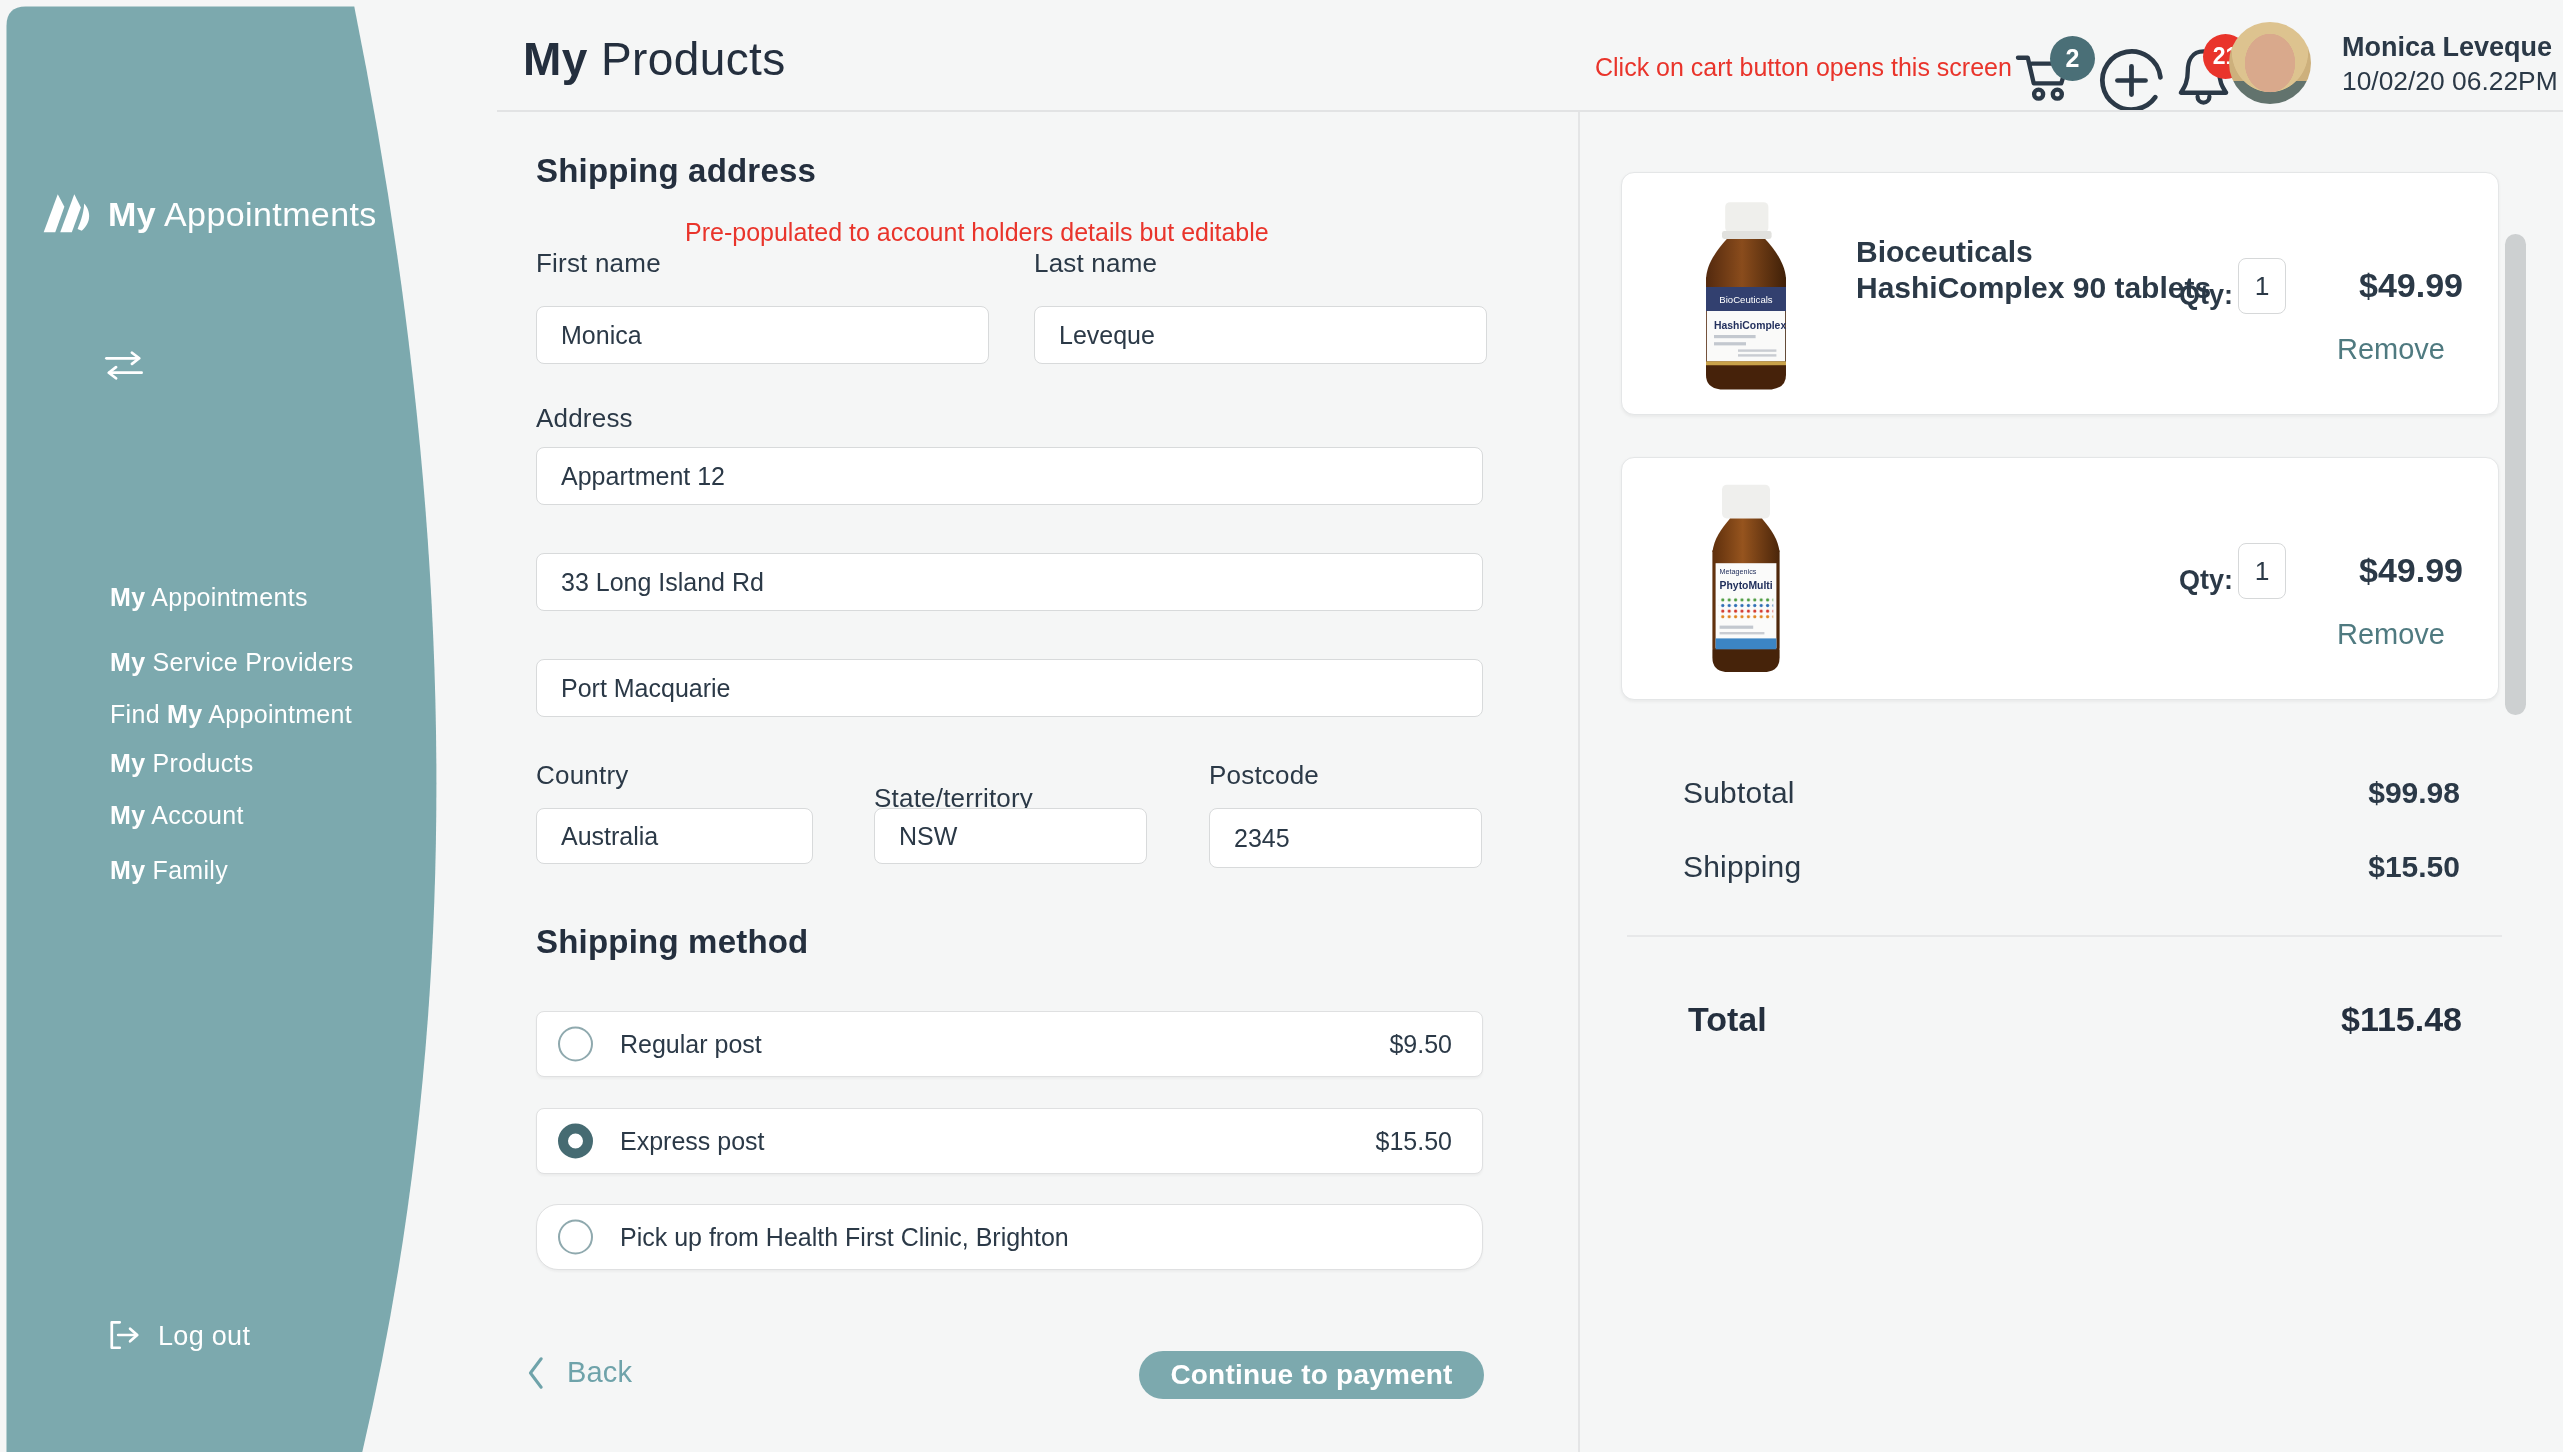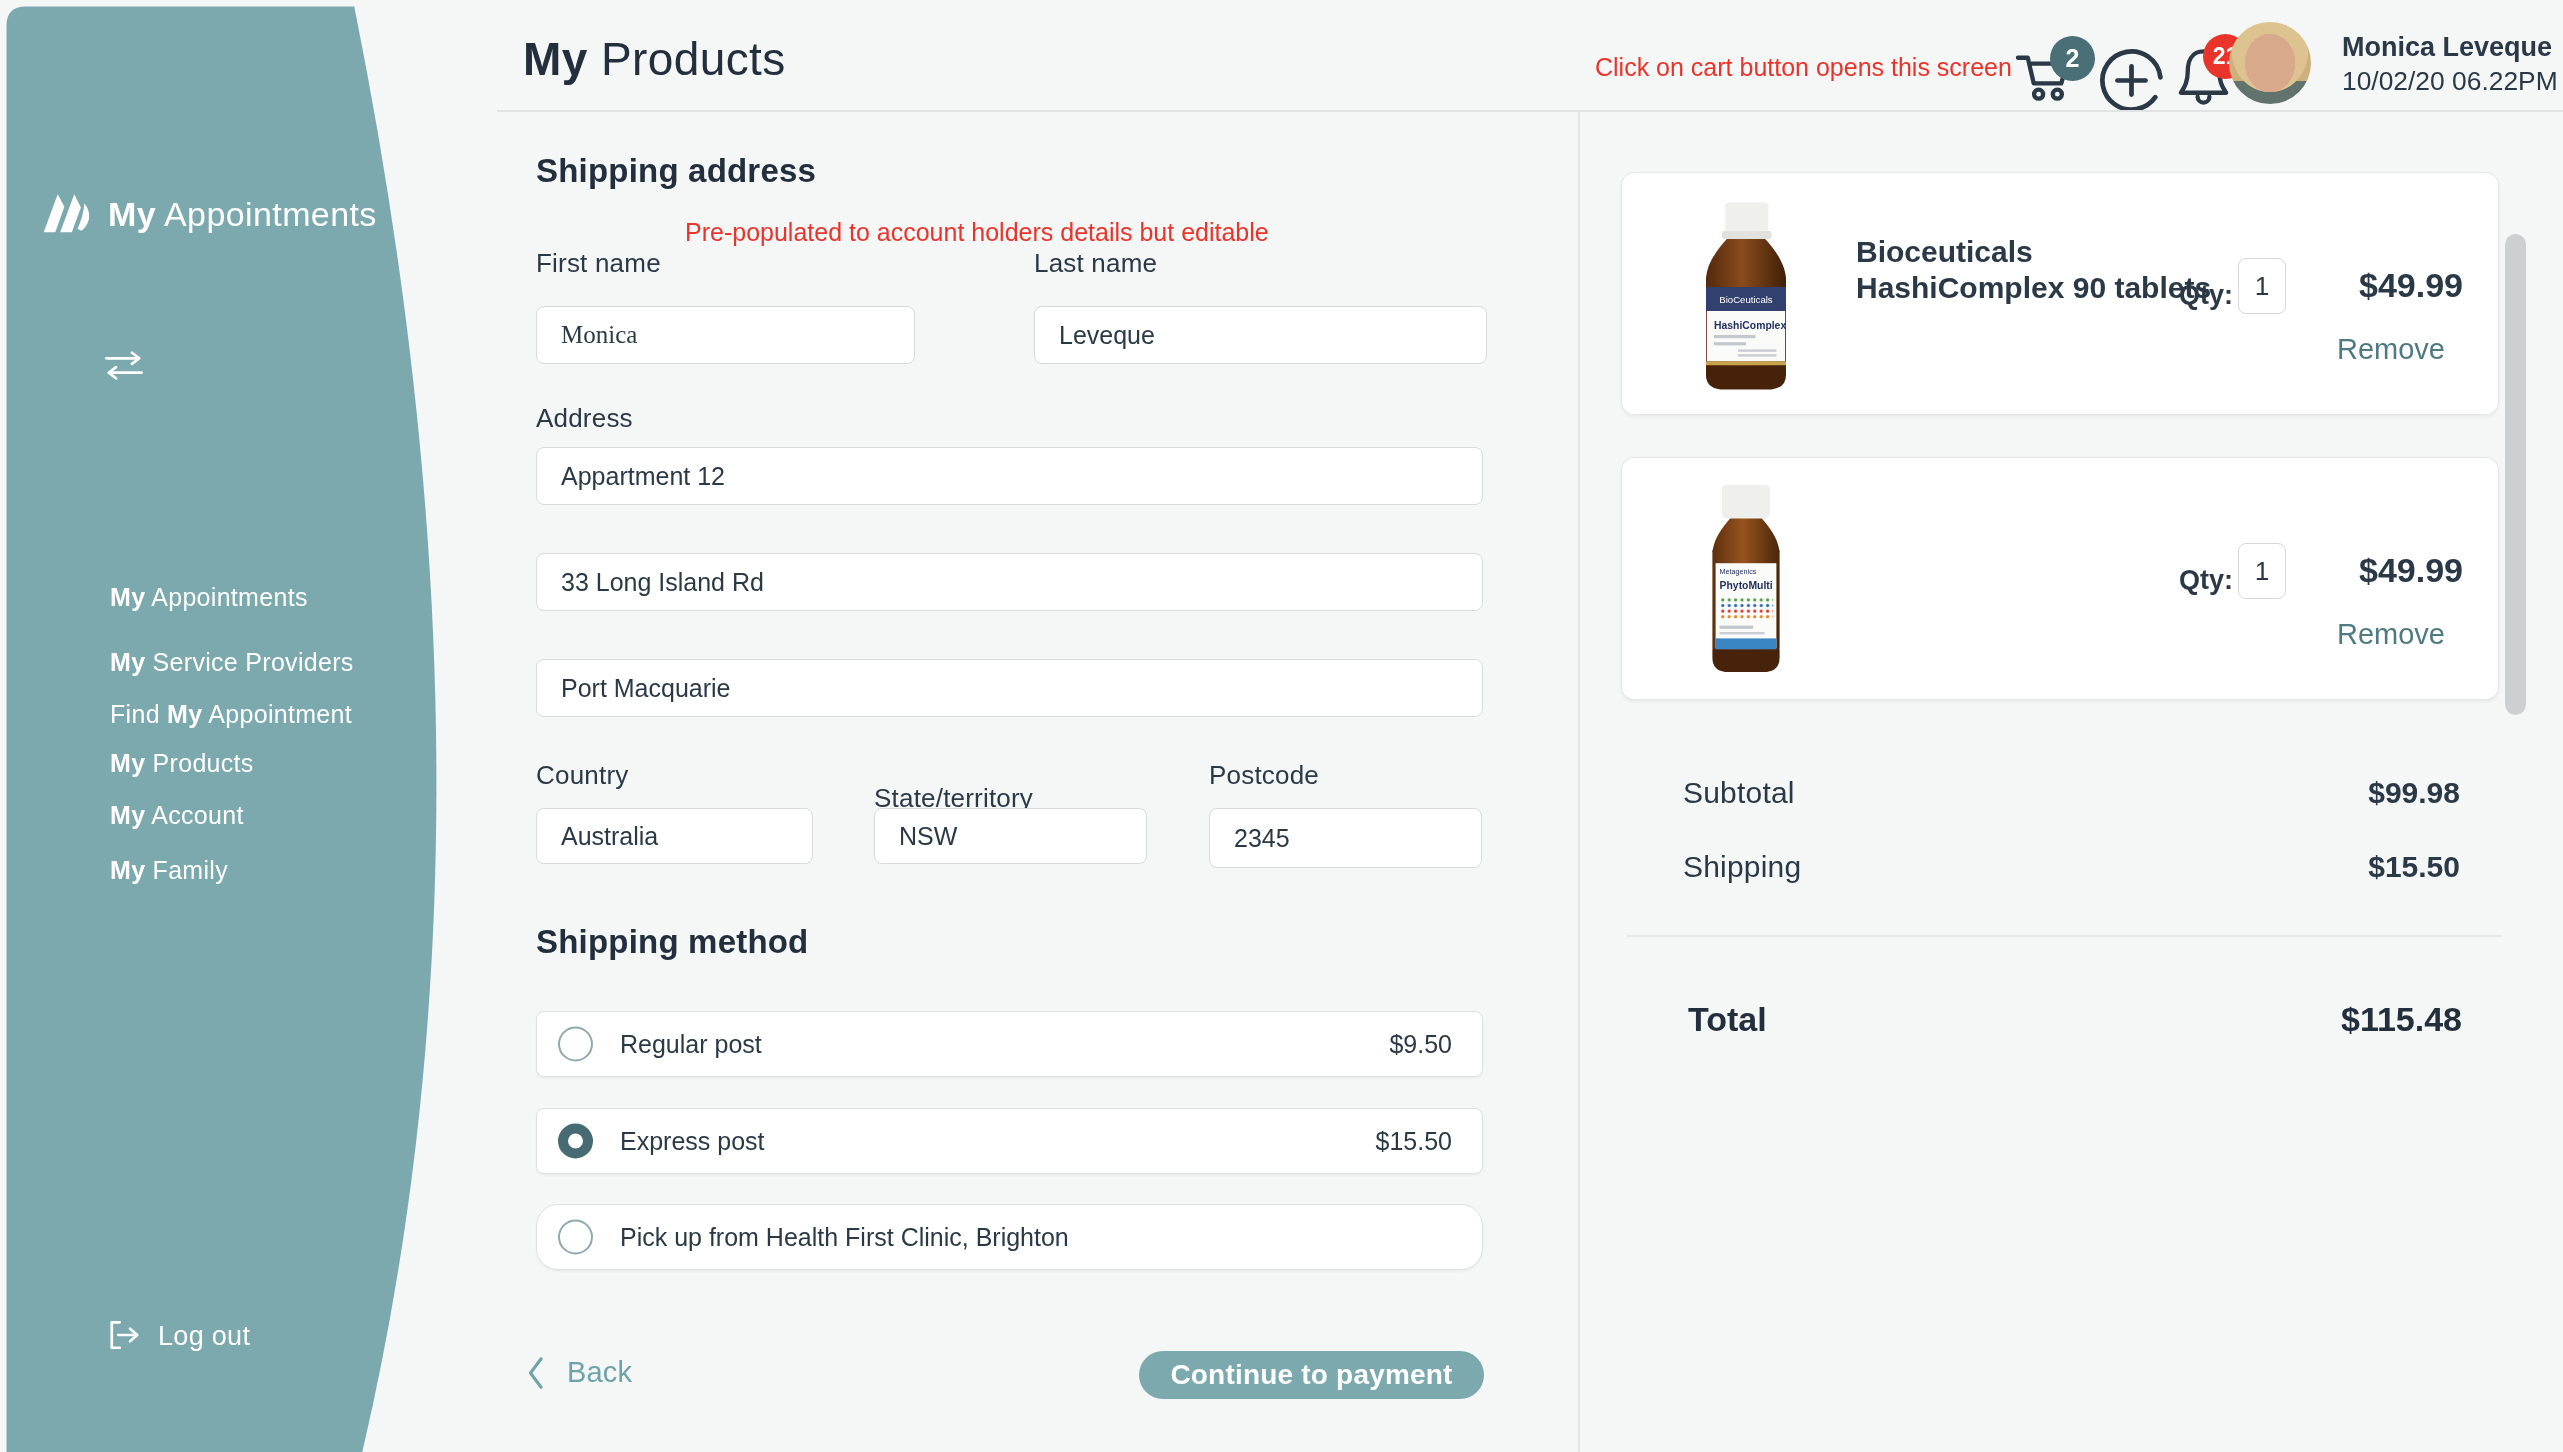--- a/index.html
+++ b/index.html
@@ -153,21 +153,21 @@
 <div class="abs user-date">10/02/20 06.22PM</div>
 
 <div class="abs hdr-line"></div>
 <div class="abs v-divider"></div>
 
 <div class="abs h2" style="left:536px;top:152px;">Shipping address</div>
 <div class="abs form-note">Pre-populated to account holders details but editable</div>
 
 <div class="abs flabel" style="left:536px;top:248px;">First name</div>
 <div class="abs flabel" style="left:1034px;top:248px;">Last name</div>
-<div class="abs input" style="left:536px;top:306px;width:379px;height:58px;font-family:Liberation Serif, serif;">
+<div class="abs input" style="left:536px;top:306px;width:453px;height:58px;">
     <span>Monica</span>
   </div>
 <div class="abs input" style="left:1034px;top:306px;width:453px;height:58px;">
     <span>Leveque</span>
   </div>
 
 <div class="abs flabel" style="left:536px;top:403px;">Address</div>
 <div class="abs input" style="left:536px;top:447px;width:947px;height:58px;padding-left:12px;">
     <span>Appartment 12</span>
   </div>

